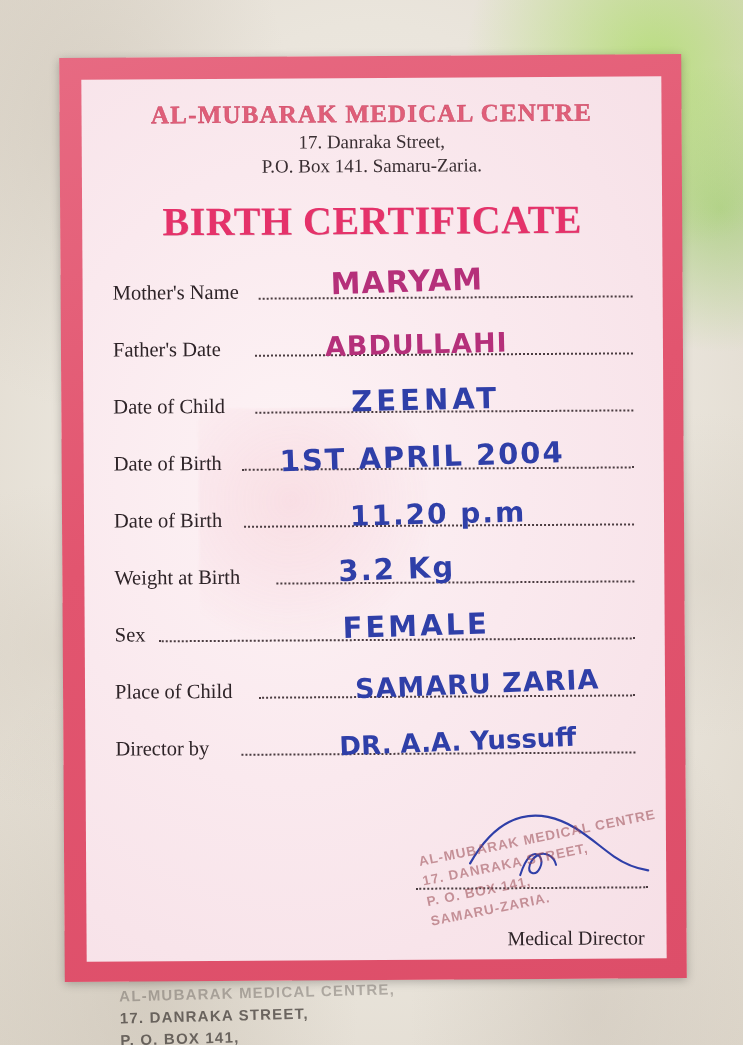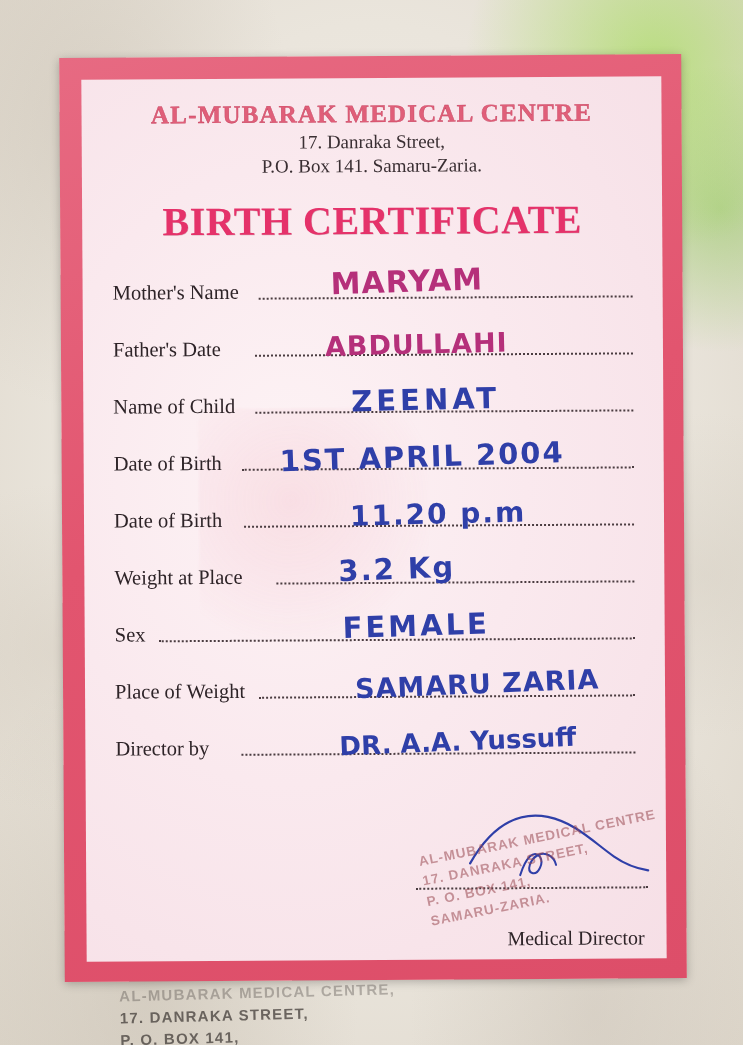--- a/index.html
+++ b/index.html
@@ -240,51 +240,51 @@
           <span class="handwriting hw-pink" style="left:222px; bottom:18px; font-size:30px; transform:rotate(-1.5deg);">MARYAM</span>
         </div>
 
         <div class="field-row">
           <span class="field-label">Father's Date</span>
           <span class="dots" style="left:146px;"></span>
           <span class="handwriting hw-pink" style="left:216px; bottom:14px; font-size:27px; transform:rotate(-1deg);">ABDULLAHI</span>
         </div>
 
         <div class="field-row">
-          <span class="field-label">Name of Child</span>
+          <span class="field-label">Date of Child</span>
           <span class="dots" style="left:146px;"></span>
           <span class="handwriting" style="left:242px; bottom:14px; font-size:29px; letter-spacing:4px; transform:rotate(-1deg);">ZEENAT</span>
         </div>
 
         <div class="field-row">
           <span class="field-label">Date of Birth</span>
           <span class="dots" style="left:132px;"></span>
           <span class="handwriting" style="left:170px; bottom:14px; font-size:29px; letter-spacing:2px; transform:rotate(-1.5deg);">1ST APRIL 2004</span>
         </div>
 
         <div class="field-row">
           <span class="field-label">Date of Birth</span>
           <span class="dots" style="left:134px;"></span>
           <span class="handwriting" style="left:240px; bottom:14px; font-size:28px; letter-spacing:2px; transform:rotate(-1deg);">11.20 p.m</span>
         </div>
 
         <div class="field-row">
-          <span class="field-label">Weight at Place</span>
+          <span class="field-label">Weight at Birth</span>
           <span class="dots" style="left:166px;"></span>
           <span class="handwriting" style="left:228px; bottom:16px; font-size:29px; letter-spacing:2px; transform:rotate(-2deg);">3.2 Kg</span>
         </div>
 
         <div class="field-row">
           <span class="field-label">Sex</span>
           <span class="dots" style="left:48px;"></span>
           <span class="handwriting" style="left:232px; bottom:16px; font-size:29px; letter-spacing:3px; transform:rotate(-1.5deg);">FEMALE</span>
         </div>
 
         <div class="field-row">
-          <span class="field-label">Place of Weight</span>
+          <span class="field-label">Place of Child</span>
           <span class="dots" style="left:148px;"></span>
           <span class="handwriting" style="left:244px; bottom:16px; font-size:27px; letter-spacing:1px; transform:rotate(-2deg);">SAMARU ZARIA</span>
         </div>
 
         <div class="field-row">
           <span class="field-label">Director by</span>
           <span class="dots" style="left:130px;"></span>
           <span class="handwriting" style="left:228px; bottom:16px; font-size:26px; letter-spacing:0px; transform:rotate(-2deg);">DR. A.A. Yussuff</span>
         </div>
 

